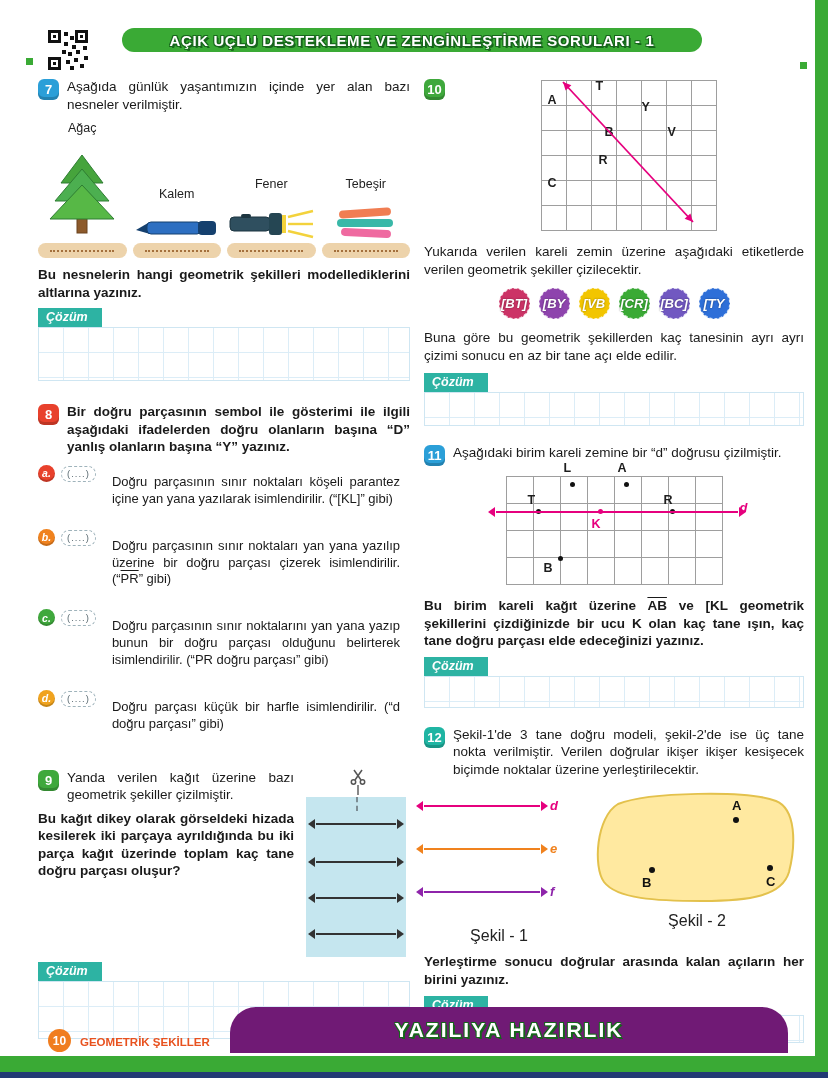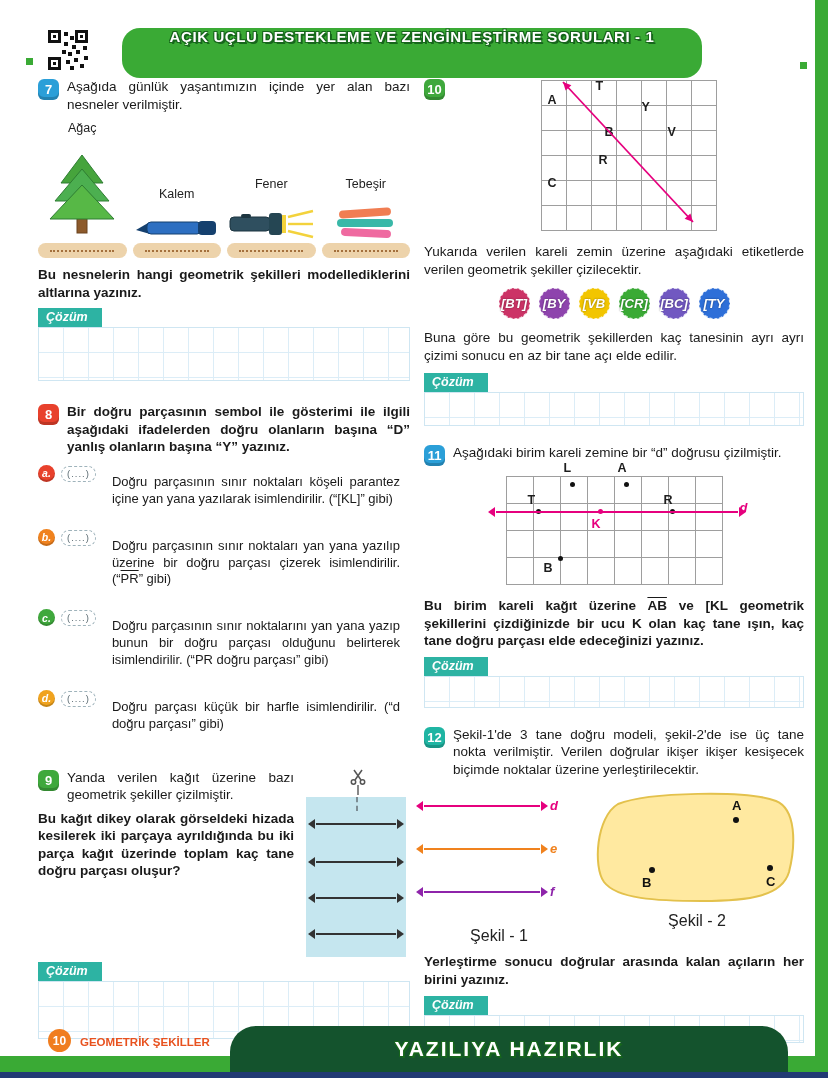--- a/index.html
+++ b/index.html
@@ -8,22 +8,22 @@
 
   
   .edge-right{position:absolute;top:0;right:0;width:13px;height:100%;background:#3aaa35;}
   .footer-strip{position:absolute;left:0;right:0;bottom:6px;height:16px;background:#3aaa35;}
   .bottom-dark{position:absolute;left:0;right:0;bottom:0;height:6px;background:#223a74;}
   .deco-sq{position:absolute;width:7px;height:7px;background:#3aaa35;}
   .sq-l{left:26px;top:58px;} .sq-r{left:800px;top:62px;}
 
   
   .qr{position:absolute;left:46px;top:28px;}
-  .title-bar{position:absolute;left:122px;top:28px;width:580px;height:50px;background:#3aaa35;
-             border-radius:18px;display:flex;justify-content:center;}
+  .title-bar{position:absolute;left:122px;top:28px;width:580px;height:24px;background:#3aaa35;
+             border-radius:18px;display:flex;align-items:center;justify-content:center;}
   .title-bar span{color:#fff;font-weight:bold;font-size:15px;letter-spacing:.6px;
              text-shadow:1px 1px 0 #17661c,-1px 1px 0 #17661c,1px -1px 0 #17661c,-1px -1px 0 #17661c,2px 2px 0 #17661c;}
 
   
   .col{position:absolute;top:78px;}
   .col-left{left:38px;width:372px;}
   .col-right{left:424px;width:380px;}
   section{margin:0 0 16px 0;}
 
   .qrow{display:flex;gap:8px;align-items:flex-start;}
@@ -104,21 +104,21 @@
   
   .fig12{display:flex;gap:16px;align-items:flex-start;margin:10px 0 2px 0;}
   .fig12-left{flex:0 0 150px;padding-top:10px;}
   .linerow{display:flex;align-items:center;gap:10px;margin-bottom:28px;}
   .linerow .dbl-arrow{width:116px;}
   .linerow b{font-size:13px;font-style:italic;}
   .caption{text-align:center;font-size:16px;color:#222;margin-top:2px;}
   .fig12-right{flex:1;}
 
   
-  .banner{position:absolute;left:230px;width:558px;bottom:6px;height:46px;background:#14532d;
+  .banner{position:absolute;left:230px;width:558px;bottom:25px;height:46px;background:#701a75;
           border-radius:26px 26px 0 0;display:flex;align-items:center;justify-content:center;z-index:5;}
   .banner span{color:#fff;font-weight:bold;font-size:21px;letter-spacing:2px;
           text-shadow:1px 1px 0 #17661c,-1px 1px 0 #17661c,1px -1px 0 #17661c,-1px -1px 0 #17661c,2px 2px 0 #17661c;}
   .pagenum{position:absolute;left:48px;bottom:26px;width:23px;height:23px;border-radius:50%;background:#f07d1f;
            color:#fff;font-weight:bold;font-size:12px;display:flex;align-items:center;justify-content:center;z-index:5;}
   .section-label{position:absolute;left:80px;bottom:30px;color:#e8521f;font-weight:bold;font-size:11.5px;z-index:5;}
 </style>
 </head>
 <body>
 

